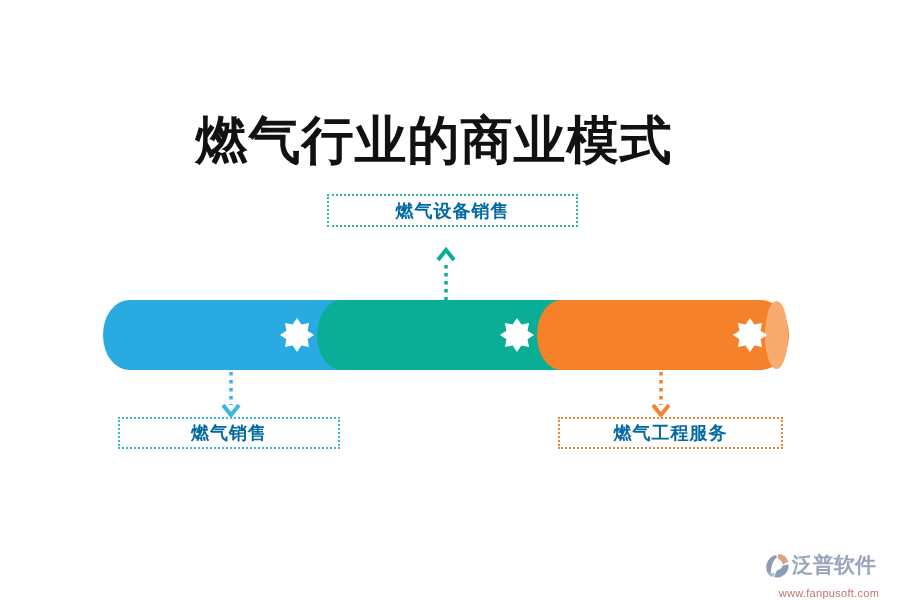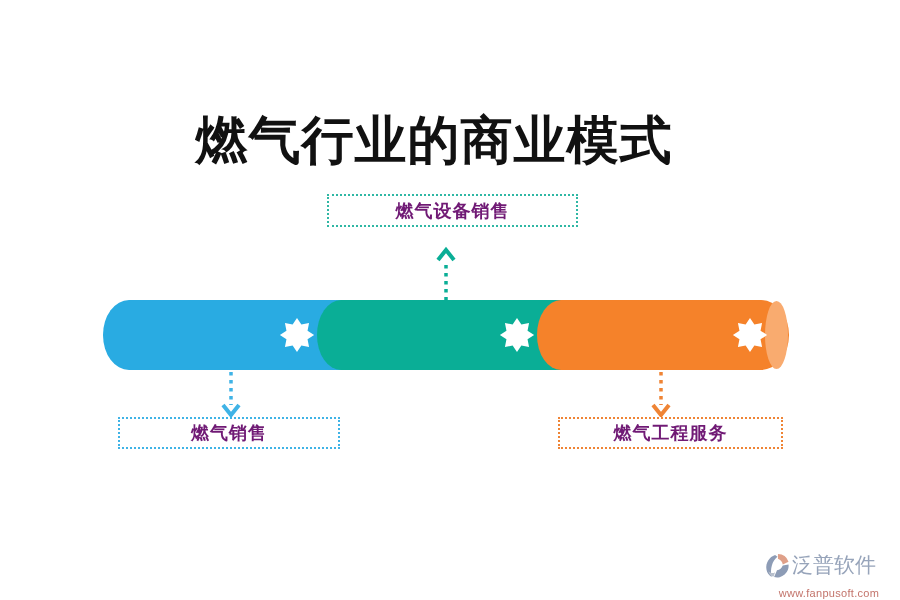--- a/index.html
+++ b/index.html
@@ -31,35 +31,35 @@
   }
   .star { position:absolute; width:38px; height:38px; top:316px; }
   .star-blue   { left:278px; }
   .star-green  { left:498px; }
   .star-orange { left:731px; }
 
   
   .label-box {
     position:absolute; box-sizing:border-box; background:#ffffff;
     display:flex; align-items:center; justify-content:center;
-    font-size:18px; font-weight:bold; color:#701a75; letter-spacing:1px;
+    font-size:18px; font-weight:bold; color:#0369a1; letter-spacing:1px;
   }
   .box-top    { left:327px; top:194px; width:251px; height:33px; border:2px dotted #2FB7A4; }
   .box-bleft  { left:118px; top:417px; width:222px; height:32px; border:2px dotted #3FB3E6; }
   .box-bright { left:558px; top:417px; width:225px; height:32px; border:2px dotted #EF8435; }
 
   .arrow { position:absolute; }
   .arrow-top    { left:434px; top:246px; }
   .arrow-bleft  { left:219px; top:371px; }
   .arrow-bright { left:649px; top:371px; }
 
   
   .logo { position:absolute; left:764px; top:551px; width:130px; }
   .logo-row { display:flex; align-items:center; gap:2px; }
-  .logo-name { font-size:21px; font-weight:normal; color:#97A4BA; white-space:nowrap; }
+  .logo-name { font-size:21px; font-weight:bold; color:#97A4BA; white-space:nowrap; }
   .logo-url { font-size:11px; color:#C3746B; text-align:center; margin-top:8px; letter-spacing:0.3px; }
 </style>
 </head>
 <body>
 
 <div class="canvas">
 
   <div class="title">燃气行业的商业模式</div>
 
   <div class="label-box box-top">

